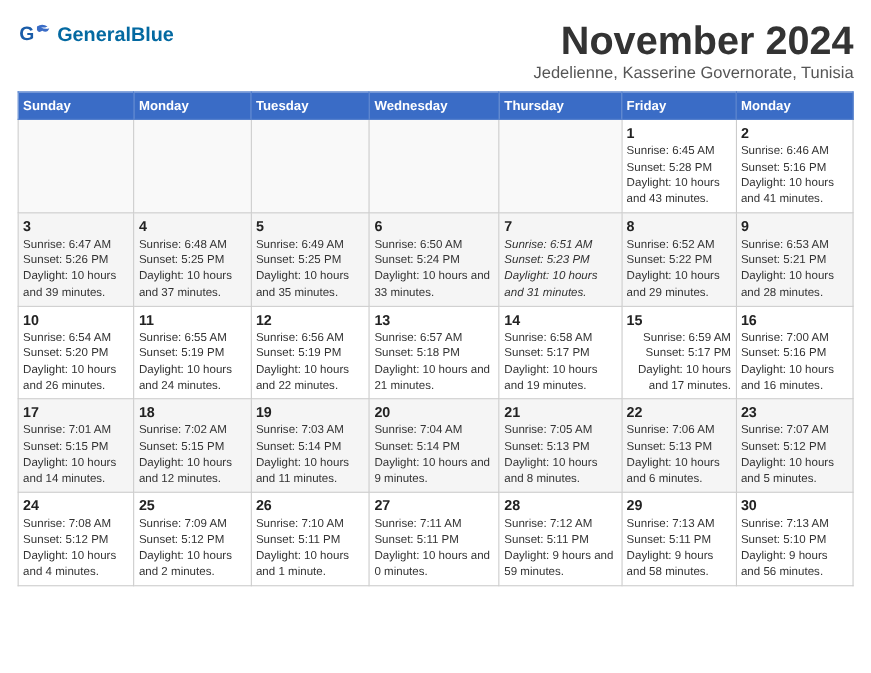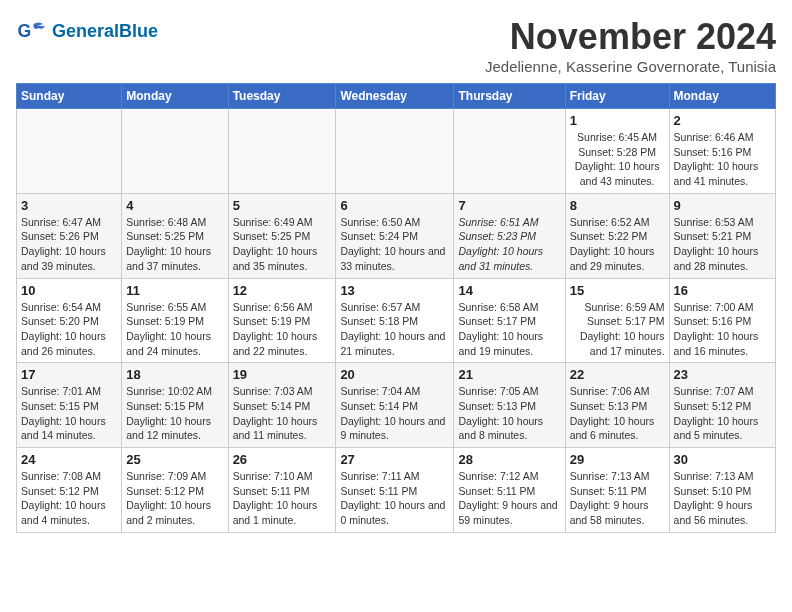--- a/index.html
+++ b/index.html
@@ -117,21 +117,21 @@
   </thead>
   <tbody>
   <tr>
         <td class="empty"></td>
         <td class="empty"></td>
         <td class="empty"></td>
         <td class="empty"></td>
         <td class="empty"></td>
         <td>
           <span class="day-num">1</span>
-          <div class="day-info" style="white-space: pre-line; text-align: center;">Sunrise: 6:45 AM
+          <div class="day-info" style="white-space: pre-line;">Sunrise: 6:45 AM
 Sunset: 5:28 PM
 Daylight: 10 hours and 43 minutes.</div>
         </td>
         <td>
           <span class="day-num">2</span>
           <div class="day-info" style="white-space: pre-line;">Sunrise: 6:46 AM
 Sunset: 5:16 PM
 Daylight: 10 hours and 41 minutes.</div>
         </td>
       </tr>
@@ -225,21 +225,21 @@
       </tr>
       <tr>
         <td>
           <span class="day-num">17</span>
           <div class="day-info" style="white-space: pre-line;">Sunrise: 7:01 AM
 Sunset: 5:15 PM
 Daylight: 10 hours and 14 minutes.</div>
         </td>
         <td>
           <span class="day-num">18</span>
-          <div class="day-info" style="white-space: pre-line;">Sunrise: 10:02 AM
+          <div class="day-info" style="white-space: pre-line;">Sunrise: 7:02 AM
 Sunset: 5:15 PM
 Daylight: 10 hours and 12 minutes.</div>
         </td>
         <td>
           <span class="day-num">19</span>
           <div class="day-info" style="white-space: pre-line;">Sunrise: 7:03 AM
 Sunset: 5:14 PM
 Daylight: 10 hours and 11 minutes.</div>
         </td>
         <td>

